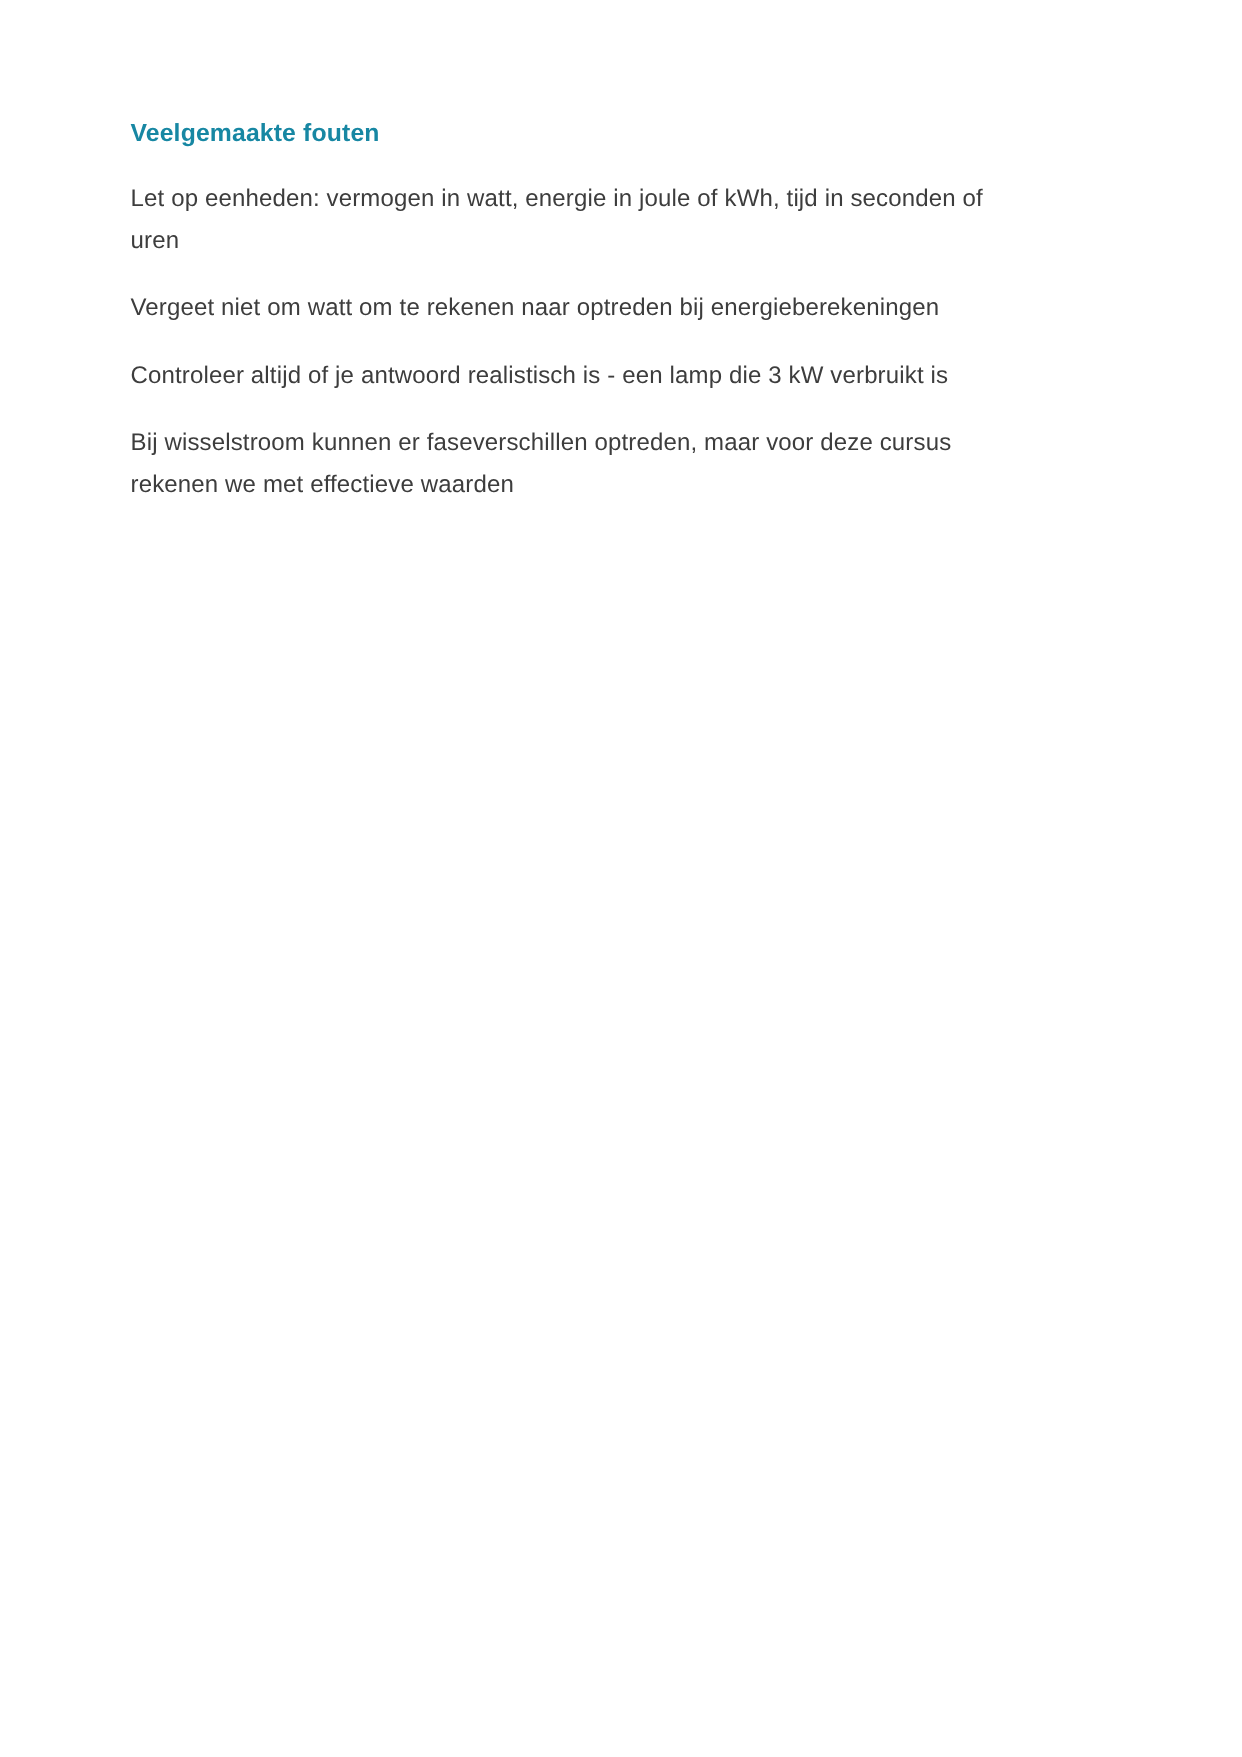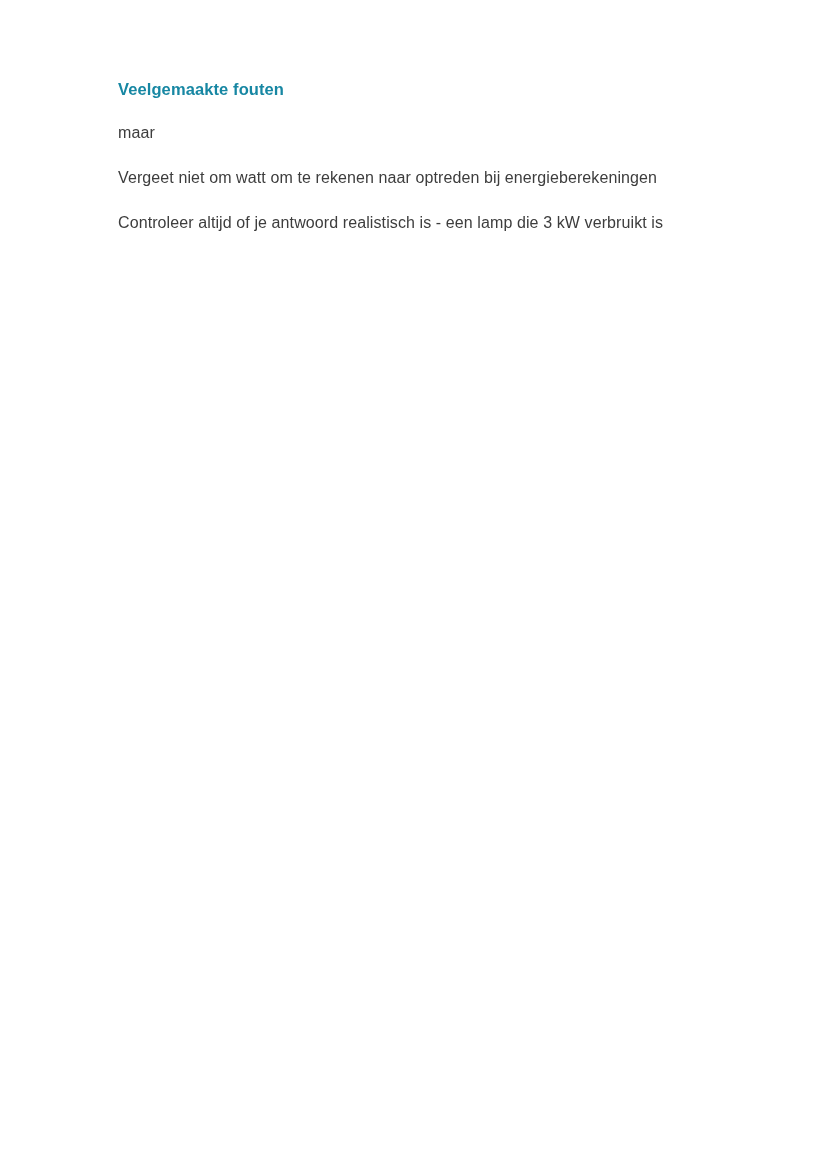--- a/index.html
+++ b/index.html
@@ -10,21 +10,21 @@
   body {
     width: 828px;
     height: 1171px;
     font-family: "Liberation Sans", "DejaVu Sans", sans-serif;
     -webkit-font-smoothing: antialiased;
   }
   .page {
     box-sizing: border-box;
     width: 828px;
     height: 1171px;
-    padding: 75px 110px 0 118px;
+    padding: 75px 110px 0 87px;
     background: #ffffff;
     overflow: hidden;
   }
   .doc-heading {
     font-size: 16.5px;
     font-weight: 700;
     line-height: 28px;
     color: #1787a3;
     margin: 0 0 16px 0;
     letter-spacing: 0.1px;
@@ -42,25 +42,30 @@
   }
 </style>
 </head>
 <body>
 
 <div class="page">
 
   <h2 class="doc-heading">Veelgemaakte fouten</h2>
 
   <div class="doc-paragraph">
-    <div class="doc-line">maar</div>
+    <div class="doc-line">Let op eenheden: vermogen in watt, energie in joule of kWh, tijd in seconden of</div>
+    <div class="doc-line">uren</div>
   </div>
 
   <div class="doc-paragraph">
     <div class="doc-line">Vergeet niet om watt om te rekenen naar optreden bij energieberekeningen</div>
   </div>
 
   <div class="doc-paragraph">
     <div class="doc-line">Controleer altijd of je antwoord realistisch is - een lamp die 3 kW verbruikt is</div>
   </div>
 
+  <div class="doc-paragraph">
+    <div class="doc-line">Bij wisselstroom kunnen er faseverschillen optreden, maar voor deze cursus</div>
+    <div class="doc-line">rekenen we met effectieve waarden</div>
+  </div>
 
 </div>
 
 </body></html>

